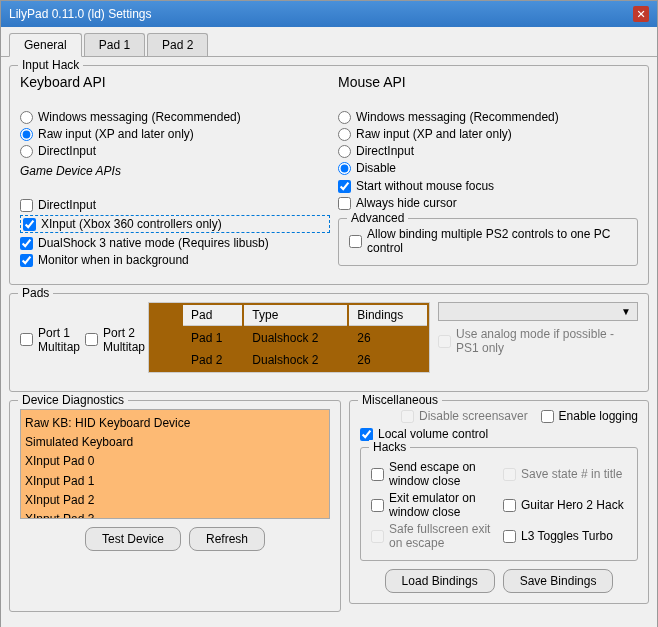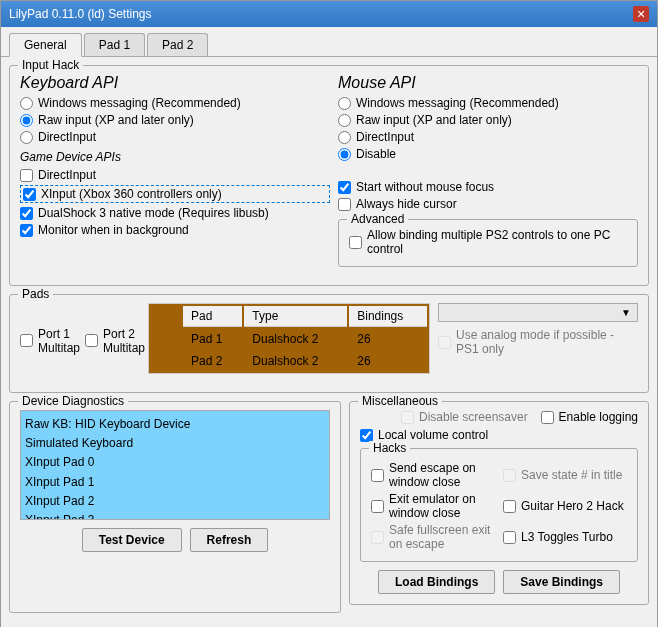--- a/index.html
+++ b/index.html
@@ -84,21 +84,21 @@
       left: 8px;
       background: #f0f0f0;
       padding: 0 4px;
       font-size: 12px;
       font-weight: normal;
     }
     .radio-group, .check-group {
       display: flex;
       flex-direction: column;
       gap: 3px;
-      margin-top: 4px;
+      margin-top: 20px;
     }
     .radio-item, .check-item {
       display: flex;
       align-items: center;
       gap: 5px;
       font-size: 12px;
     }
     .radio-item input[type=radio],
     .check-item input[type=checkbox] {
       margin: 0;
@@ -167,44 +167,43 @@
     .bottom-split {
       display: flex;
       gap: 8px;
       margin-bottom: 8px;
     }
     .diagnostics-panel {
       flex: 1;
     }
     .diagnostics-list {
       border: 1px solid #aaa;
-      background: #7dd3fc;
+      background: #fdba74;
       height: 110px;
       padding: 4px;
       font-size: 12px;
       overflow-y: auto;
     }
     .diagnostics-list div {
       line-height: 1.6;
     }
     .diagnostics-buttons {
       display: flex;
       gap: 8px;
       margin-top: 8px;
       justify-content: center;
     }
     .btn {
       padding: 4px 16px;
       border: 1px solid #999;
       background: #e8e8e8;
       cursor: pointer;
       font-size: 12px;
-      border-radius: 2px;
+      border-radius: 8px;
       min-width: 70px;
-      font-weight: bold;
     }
     .btn-ok {
       background: #e8e8e8;
       border: 2px solid #0078d7;
       min-width: 70px;
     }
     .misc-panel {
       width: 300px;
     }
     .misc-row {
@@ -233,22 +232,21 @@
       border-top: 1px solid #ccc;
       margin-top: 2px;
     }
     .misc-bindings-row {
       display: flex;
       gap: 8px;
       justify-content: center;
       margin-top: 6px;
     }
     .label-text {
-      font-size: 16px;
-      font-style: italic;
+      font-size: 14px;
     }
     .highlighted-check {
       border: 1px dashed #0078d7;
       padding: 1px 2px;
     }
   </style>
 </head>
 <body>
 
 <div class="window">
@@ -323,21 +321,21 @@
             </label>
             <label class="radio-item">
               <input type="radio" name="mouse" style="">
               <span>DirectInput</span>
             </label>
             <label class="radio-item">
               <input type="radio" name="mouse" checked="" style="">
               <span>Disable</span>
             </label>
           </div>
-          <div class="check-group" style="margin-top:19px">
+          <div class="check-group" style="margin-top:4px">
             <label class="check-item">
               <input type="checkbox" checked="" style="">
               <span>Start without mouse focus</span>
             </label>
             <label class="check-item">
               <input type="checkbox" style="">
               <span>Always hide cursor</span>
             </label>
           </div>
 

